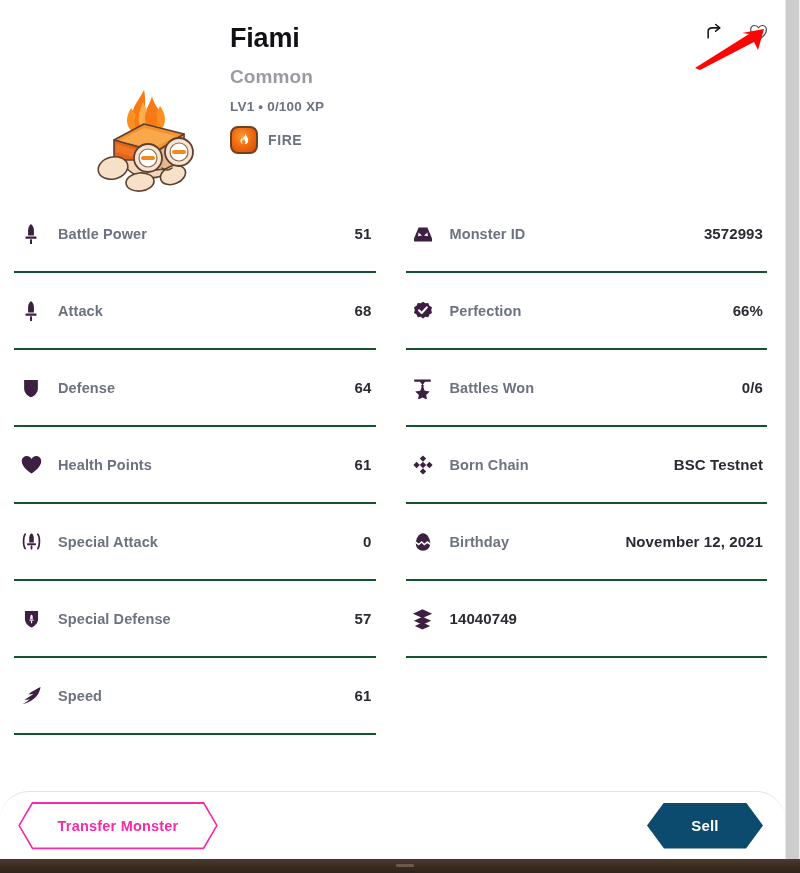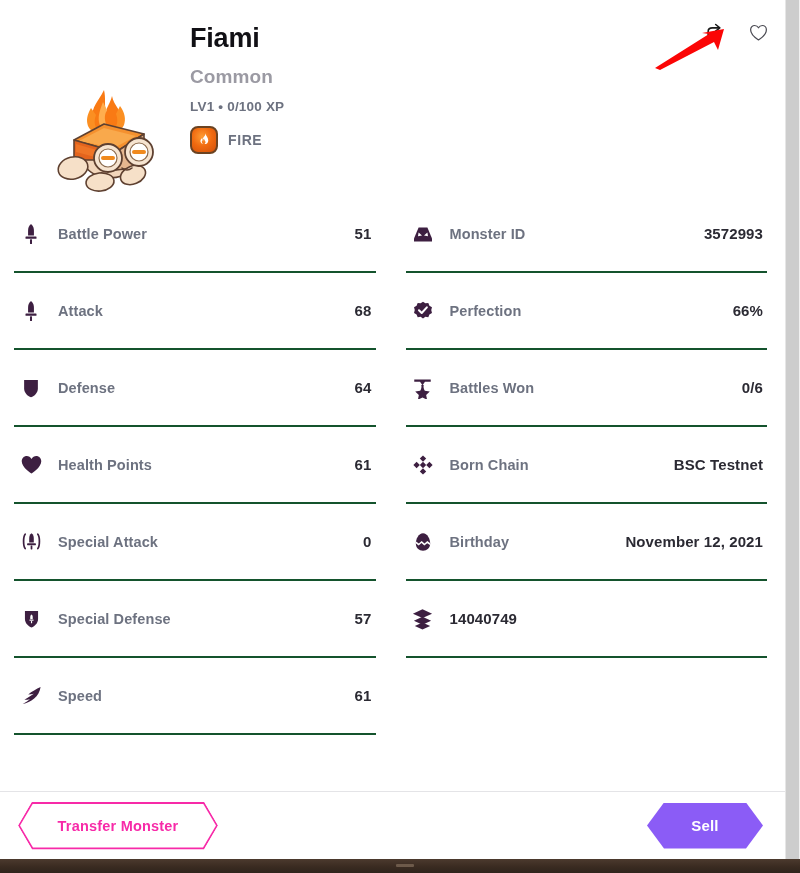--- a/index.html
+++ b/index.html
@@ -35,20 +35,21 @@
     height: 860px;
     background: #cdcdcd;
     border-radius: 0;
   }
 
   
   .card-top {
     position: relative;
     padding: 16px;
     height: 196px;
+    margin-left: 40px;
   }
 
   .header-actions {
     position: absolute;
     top: 18px;
     right: 28px;
     display: flex;
     align-items: center;
     gap: 16px;
     z-index: 5;
@@ -174,20 +175,21 @@
     left: 0;
     bottom: 14px;
     width: 785px;
     height: 68px;
     border-top: 1px solid #e4e4e7;
     display: flex;
     align-items: center;
     justify-content: space-between;
     padding: 0 22px 0 18px;
     background: #ffffff;
+    border-radius: 29px;
   }
 
   .btn-hex {
     position: relative;
     border: none;
     cursor: pointer;
     font-family: "Liberation Sans", sans-serif;
     font-weight: bold;
     display: flex;
     align-items: center;
@@ -218,21 +220,21 @@
     z-index: 1;
   }
   .btn-transfer-label {
     position: relative;
     z-index: 2;
   }
 
   .btn-sell {
     width: 116px;
     height: 46px;
-    background: #8b5cf6;
+    background: #0c4a6e;
     color: #ffffff;
     font-size: 15px;
     letter-spacing: 0.2px;
     clip-path: polygon(17px 0, calc(100% - 17px) 0, 100% 50%, calc(100% - 17px) 100%, 17px 100%, 0 50%);
   }
 
   .footer-bar {
     position: absolute;
     left: 0; bottom: 0;
     width: 800px;

